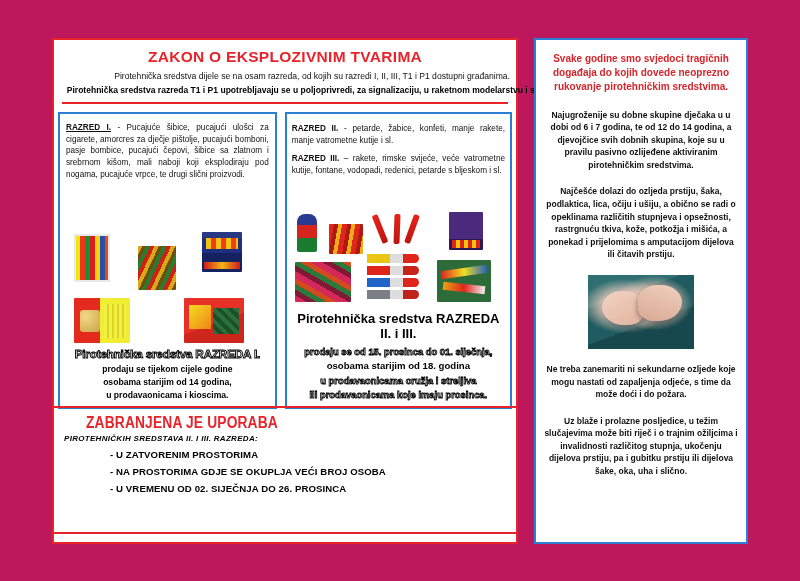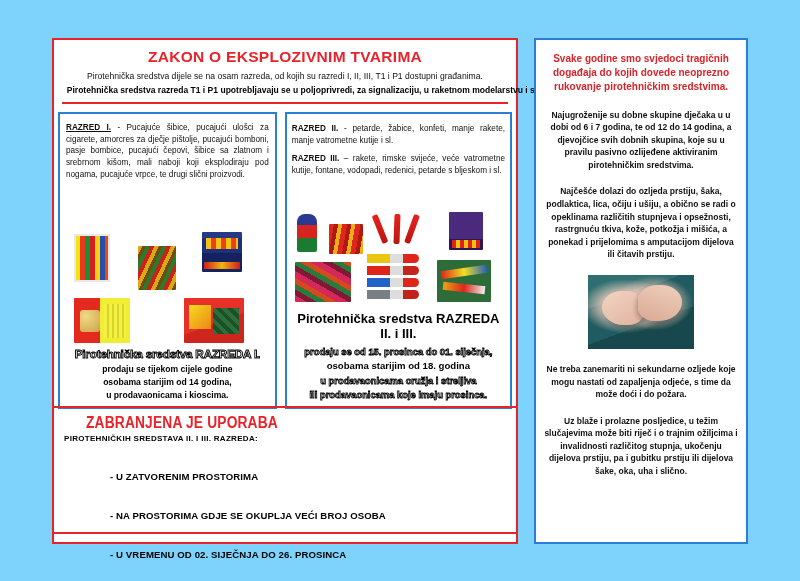--- a/index.html
+++ b/index.html
@@ -6,21 +6,21 @@
   html, body {
     margin: 0; padding: 0;
     width: 800px; height: 581px;
     background: #ffffff;
     font-family: "Liberation Sans", sans-serif;
     overflow: hidden;
   }
   #page {
     position: relative;
     width: 800px; height: 581px;
-    background: #7dd3fc;
+    background: #be185d;
   }
 
   
   .left-poster {
     position: absolute;
     left: 52px; top: 38px;
     width: 466px; height: 506px;
     border: 2px solid #e8232a;
     background: #ffffff;
   }
@@ -30,21 +30,21 @@
   }
   .law-title {
     text-align: center;
     color: #e8232a;
     font-weight: bold;
     font-size: 15.5px;
     letter-spacing: 0.3px;
     margin: 3px 0 5px 0;
   }
   .law-line1 {
-    text-align: center;
+    text-align: right;
     font-size: 8.6px;
     color: #111;
     line-height: 1.3;
     margin-bottom: 3px;
     white-space: nowrap;
   }
   .law-line2 {
     text-align: center;
     font-size: 8.8px;
     color: #000;
@@ -220,26 +220,27 @@
     margin-left: 22px;
     transform: scaleX(0.86);
     transform-origin: left center;
   }
   .ban-sub {
     font-size: 8px;
     font-weight: bold;
     color: #000;
     letter-spacing: 0.3px;
     margin: 2px 0 0 0;
+    font-style: italic;
   }
   .ban-item {
     font-size: 9.6px;
     font-weight: bold;
     color: #000;
-    margin: 28px 0 0 46px;
+    margin: 6px 0 0 46px;
     letter-spacing: 0.1px;
   }
   .ban-bottom-rule {
     position: absolute;
     left: 0; bottom: 0; width: 100%; height: 2px;
     background: #e8232a;
   }
 
   
   .right-panel {

